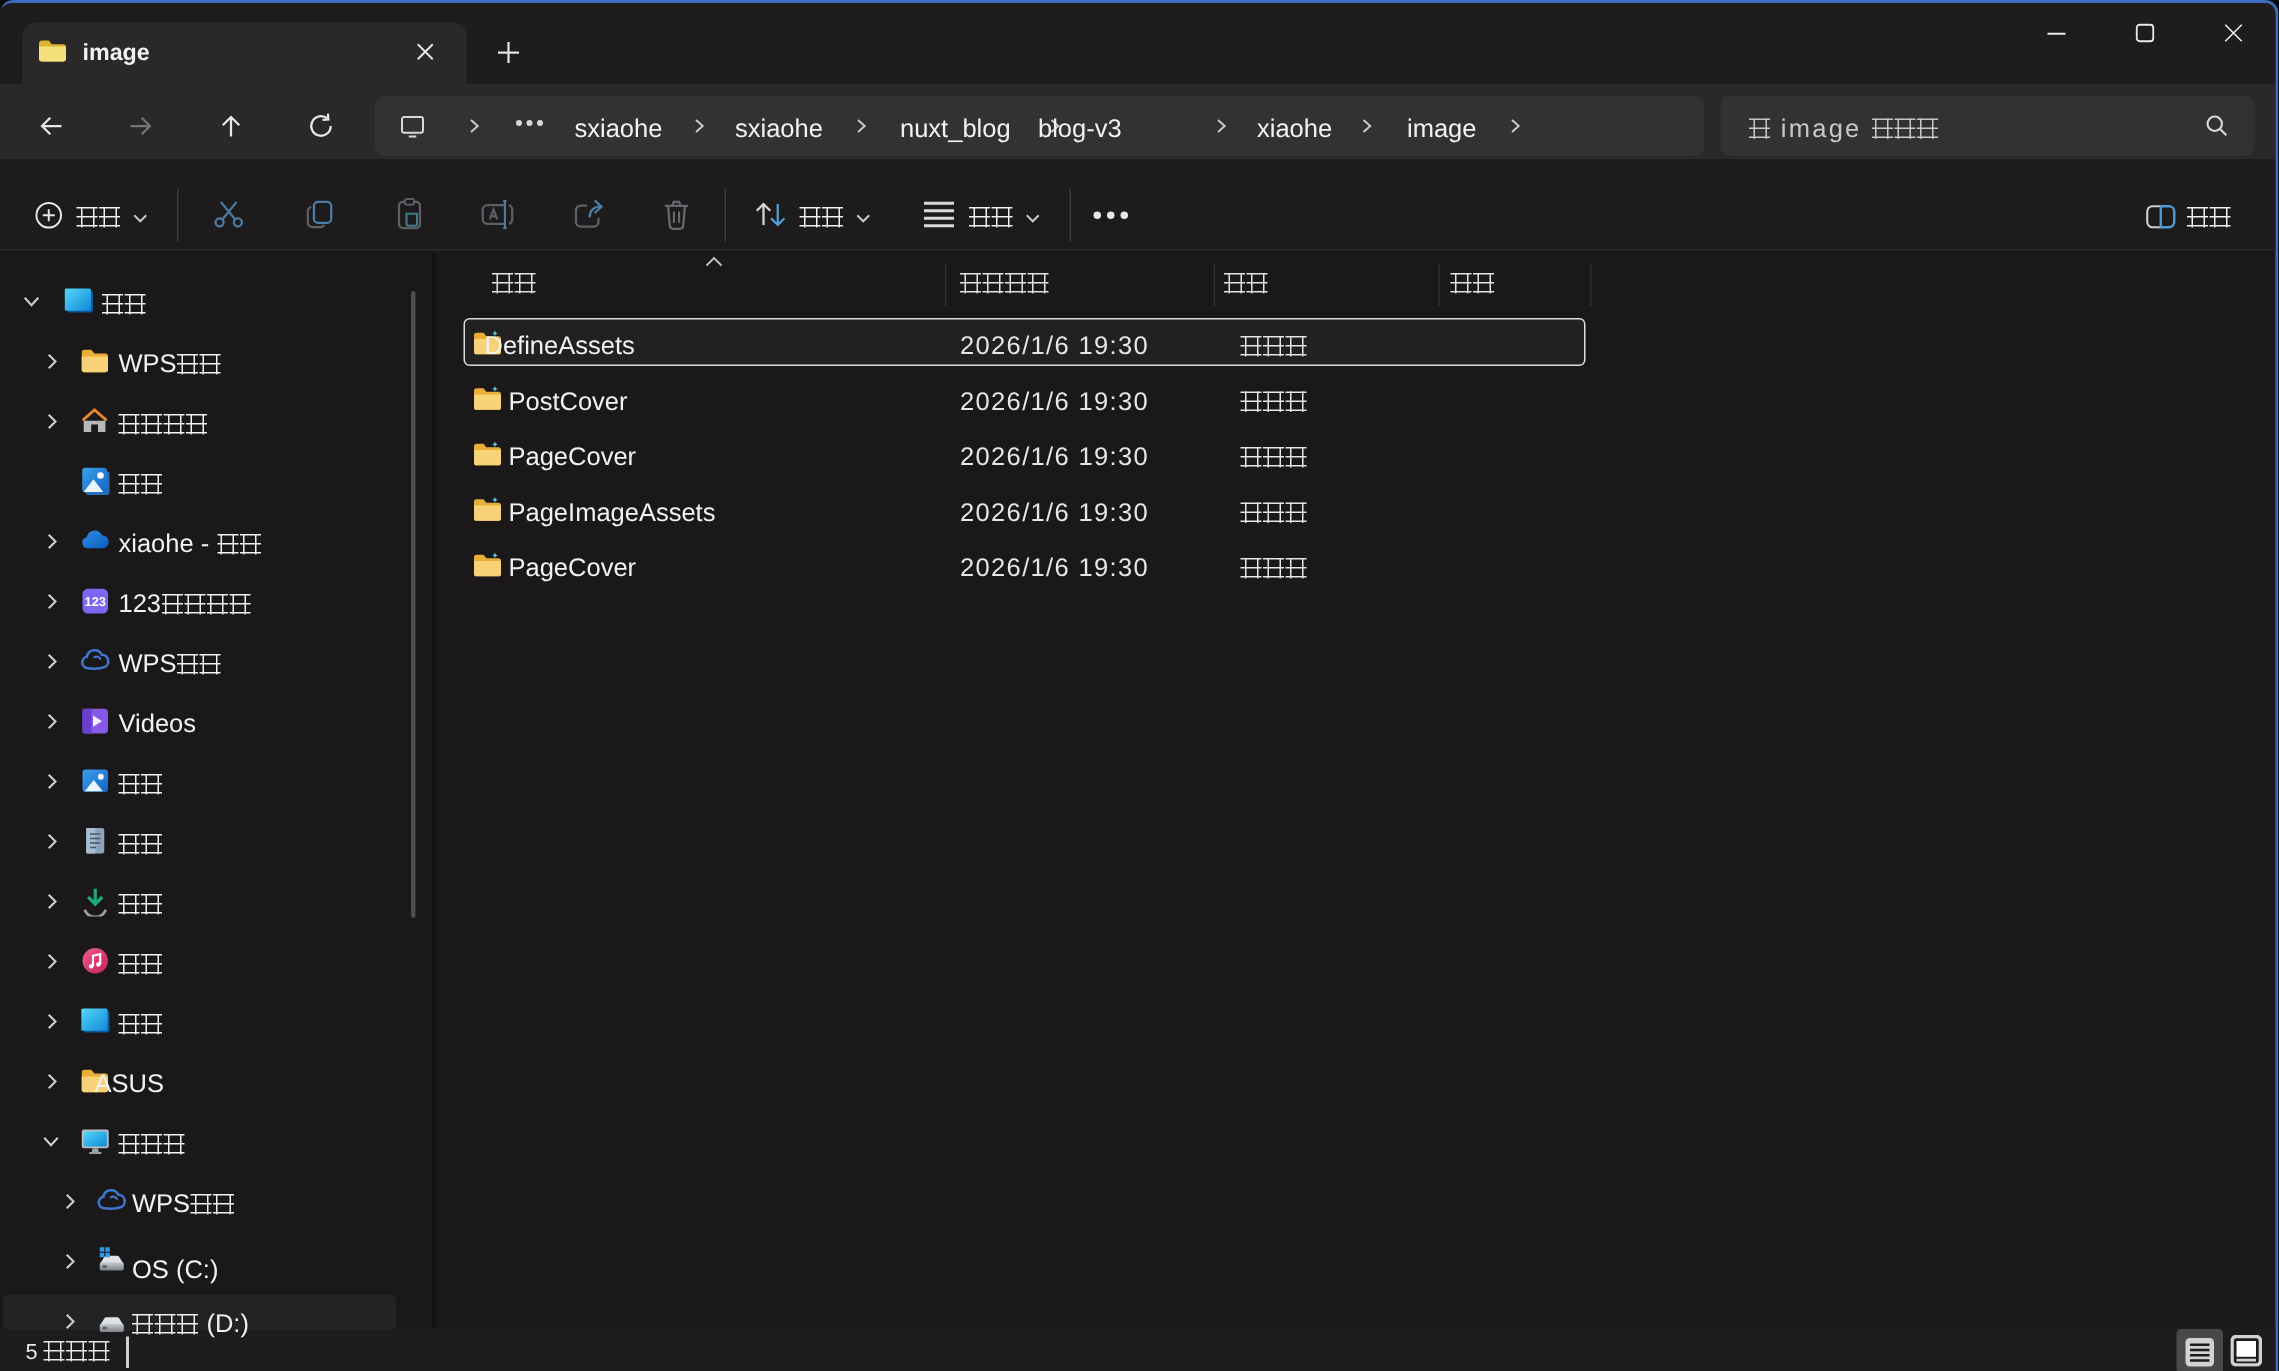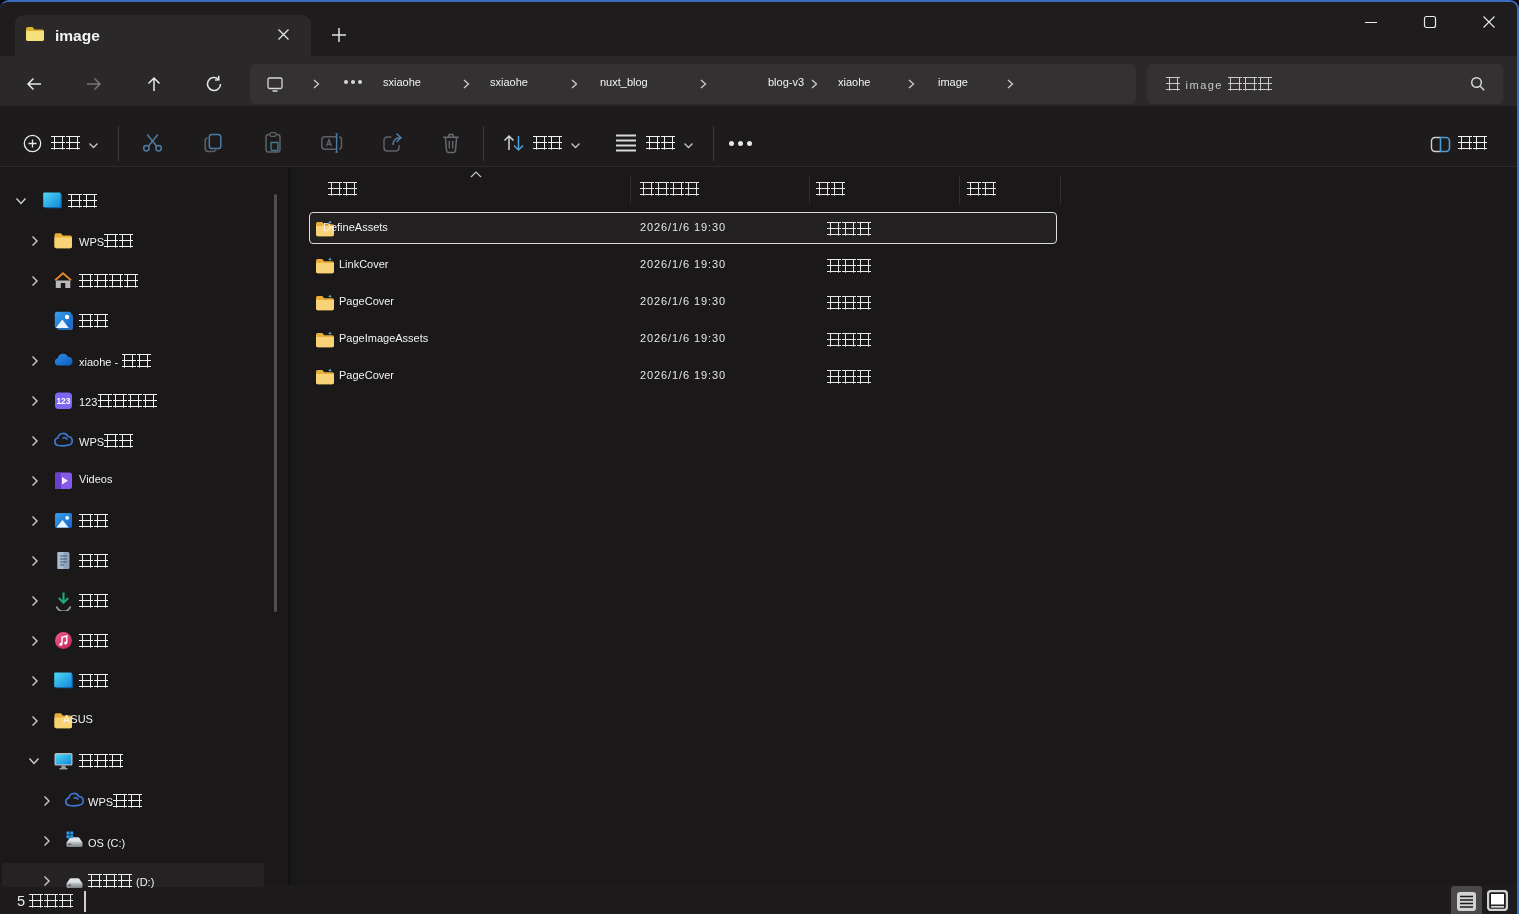--- a/index.html
+++ b/index.html
@@ -1,20 +1,20 @@
 <!DOCTYPE html>
 <html><head>
 <meta charset="utf-8">
 <style>
   html,body{margin:0;padding:0;width:1519px;height:914px;overflow:hidden;background:#0b0b0c;}
   *{box-sizing:border-box;font-family:"Liberation Sans",sans-serif;}
   .win{position:absolute;left:0;top:0;width:1519px;height:914px;background:#1a1819;
        border-top:2px solid #3a6cc0;border-right:2px solid #3a6cc0;border-radius:9px 9px 0 0;overflow:hidden;}
   .r{position:absolute;}
-  .txt{color:#f2f2f2;font-size:11px;line-height:1;white-space:nowrap;}
+  .txt{color:#f2f2f2;font-size:17px;line-height:1;white-space:nowrap;}
   .cj{display:inline-block;width:14.2px;height:13.6px;margin:0 .4px;vertical-align:-1.6px;background:linear-gradient(currentColor,currentColor) 0px 0px/14.2px 1.4px no-repeat,linear-gradient(currentColor,currentColor) 0px 6px/14.2px 1.2px no-repeat,linear-gradient(currentColor,currentColor) 0px 12.2px/14.2px 1.4px no-repeat,linear-gradient(currentColor,currentColor) 2.4px 0px/1.2px 13.6px no-repeat,linear-gradient(currentColor,currentColor) 10.6px 0px/1.2px 13.6px no-repeat;}
   
   .strip{left:0;top:0;width:100%;height:54px;background:#1e1c1d;}
   .navrow{left:0;top:54px;width:100%;height:50px;background:#2a2829;}
   .toolband{left:0;top:104px;width:100%;height:61px;background:#1d1b1c;border-bottom:1px solid #2b292a;}
   .statusbar{left:0;top:883px;width:100%;height:29px;background:#1d1b1c;}
   .tab{left:15px;top:13px;width:296px;height:41px;background:#2a2829;border-radius:9px 9px 0 0;}
   .pill{background:#343132;border-radius:6px;}
 </style>
 </head>
@@ -79,21 +79,21 @@
       <path d="M3 1 L7.5 5 L3 9" stroke="#cccccc" stroke-width="1.3" fill="none"></path>
     </svg>
   <div class="r txt" style="left:490px;top:75px">sxiaohe</div>
   <svg class="r crumbchev" style="left:569px;top:77px" width="10" height="10" viewBox="0 0 10 10">
       <path d="M3 1 L7.5 5 L3 9" stroke="#cccccc" stroke-width="1.3" fill="none"></path>
     </svg>
   <div class="r txt" style="left:600px;top:75px">nuxt_blog</div>
   <svg class="r crumbchev" style="left:698px;top:77px" width="10" height="10" viewBox="0 0 10 10">
       <path d="M3 1 L7.5 5 L3 9" stroke="#cccccc" stroke-width="1.3" fill="none"></path>
     </svg>
-  <div class="r txt" style="left:768px;top:75px">blog-v3</div>
+  <div class="r txt" style="left:692px;top:75px">blog-v3</div>
   <svg class="r crumbchev" style="left:809px;top:77px" width="10" height="10" viewBox="0 0 10 10">
       <path d="M3 1 L7.5 5 L3 9" stroke="#cccccc" stroke-width="1.3" fill="none"></path>
     </svg>
   <div class="r txt" style="left:838px;top:75px">xiaohe</div>
   <svg class="r crumbchev" style="left:906px;top:77px" width="10" height="10" viewBox="0 0 10 10">
       <path d="M3 1 L7.5 5 L3 9" stroke="#cccccc" stroke-width="1.3" fill="none"></path>
     </svg>
   <div class="r txt" style="left:938px;top:75px">image</div>
   <svg class="r crumbchev" style="left:1005px;top:77px" width="10" height="10" viewBox="0 0 10 10">
       <path d="M3 1 L7.5 5 L3 9" stroke="#cccccc" stroke-width="1.3" fill="none"></path>
@@ -374,21 +374,21 @@
       <path d="M15 .4 l.55 1.3 1.3.55 -1.3.55 -.55 1.3 -.55-1.3 -1.3-.55 1.3-.55 Z" fill="#5ecbe8"></path>
     </svg>
   <div class="r txt" style="left:323px;top:220px">DefineAssets</div>
   <div class="r txt" style="left:640px;top:220px;color:#e6e6e6;letter-spacing:0.9px">2026/1/6 19:30</div>
   <div class="r txt" style="left:827px;top:220px;color:#e6e6e6"><i class="cj"></i><i class="cj"></i><i class="cj"></i></div>
   <svg class="r" style="left:315px;top:255px" width="20" height="17" viewBox="0 0 20 17">
       <path d="M1 3.6 a1.7 1.7 0 0 1 1.7-1.7 h4.6 l1.9 2.3 h8.1 a1.7 1.7 0 0 1 1.7 1.7 v8.6 a1.7 1.7 0 0 1-1.7 1.7 H2.7 a1.7 1.7 0 0 1-1.7-1.7 Z" fill="#e9ae38"></path>
       <path d="M1 6 h18 v8.5 a1.7 1.7 0 0 1-1.7 1.7 H2.7 a1.7 1.7 0 0 1-1.7-1.7 Z" fill="#f8d276"></path>
       <path d="M15 .4 l.55 1.3 1.3.55 -1.3.55 -.55 1.3 -.55-1.3 -1.3-.55 1.3-.55 Z" fill="#5ecbe8"></path>
     </svg>
-  <div class="r txt" style="left:339px;top:257px">LinkCover</div>
+  <div class="r txt" style="left:339px;top:257px">PostCover</div>
   <div class="r txt" style="left:640px;top:257px;color:#e6e6e6;letter-spacing:0.9px">2026/1/6 19:30</div>
   <div class="r txt" style="left:827px;top:257px;color:#e6e6e6"><i class="cj"></i><i class="cj"></i><i class="cj"></i></div>
   <svg class="r" style="left:315px;top:292px" width="20" height="17" viewBox="0 0 20 17">
       <path d="M1 3.6 a1.7 1.7 0 0 1 1.7-1.7 h4.6 l1.9 2.3 h8.1 a1.7 1.7 0 0 1 1.7 1.7 v8.6 a1.7 1.7 0 0 1-1.7 1.7 H2.7 a1.7 1.7 0 0 1-1.7-1.7 Z" fill="#e9ae38"></path>
       <path d="M1 6 h18 v8.5 a1.7 1.7 0 0 1-1.7 1.7 H2.7 a1.7 1.7 0 0 1-1.7-1.7 Z" fill="#f8d276"></path>
       <path d="M15 .4 l.55 1.3 1.3.55 -1.3.55 -.55 1.3 -.55-1.3 -1.3-.55 1.3-.55 Z" fill="#5ecbe8"></path>
     </svg>
   <div class="r txt" style="left:339px;top:294px">PageCover</div>
   <div class="r txt" style="left:640px;top:294px;color:#e6e6e6;letter-spacing:0.9px">2026/1/6 19:30</div>
   <div class="r txt" style="left:827px;top:294px;color:#e6e6e6"><i class="cj"></i><i class="cj"></i><i class="cj"></i></div>

